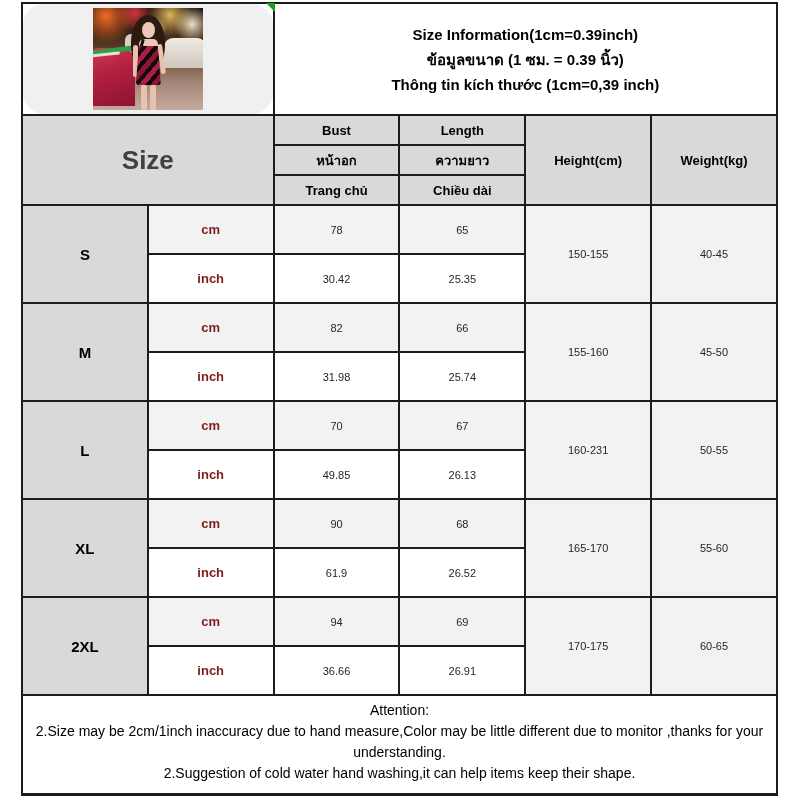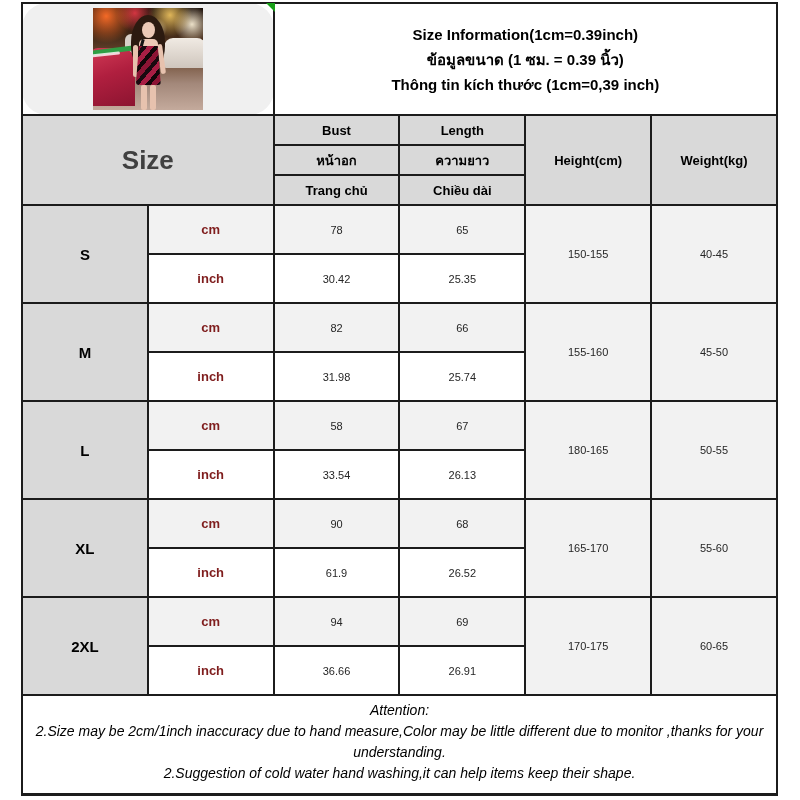--- a/index.html
+++ b/index.html
@@ -21,21 +21,21 @@
   tr.r-foot td{border-bottom-width:3px;}
 
   .c-gray{background:#d9d9d9;}
   .c-light{background:#f2f2f2;}
   .c-white{background:#ffffff;}
   .c-img{background:#f0f0f0;}
 
   .h-title td{height:110px;border-radius:25px;}
   .h-head td{height:28px;}
   .h-data td{height:47px;}
-  .h-foot td{height:97px;vertical-align:top;font-style:italic;}
+  .h-foot td{height:97px;vertical-align:top;}
 
   .title-cell div{font-size:15px;font-weight:bold;line-height:25px;color:#000;}
   .fs-size{font-size:26px;font-weight:bold;color:#404040;}
   .fs-head{font-size:13px;font-weight:bold;color:#000;}
   .fs-letter{font-size:15px;font-weight:bold;color:#000;}
   .fs-unit{font-size:13px;font-weight:bold;color:#7f1d1d;}
   .fs-val{font-size:11px;font-weight:normal;color:#262626;}
 
   .foot-wrap{padding-top:4px;}
   .foot-line{font-size:14px;line-height:21px;color:#000;}
@@ -170,28 +170,28 @@
     </tr>
     <tr class="h-data">
       <td class="c-white fs-unit">inch</td>
       <td class="c-white fs-val">31.98</td>
       <td class="c-white fs-val">25.74</td>
     </tr>
 
     <tr class="h-data">
       <td class="c-gray fs-letter" rowspan="2">L</td>
       <td class="c-light fs-unit">cm</td>
-      <td class="c-light fs-val">58</td>
+      <td class="c-light fs-val">70</td>
       <td class="c-light fs-val">67</td>
-      <td class="c-light fs-val" rowspan="2">180-165</td>
+      <td class="c-light fs-val" rowspan="2">160-231</td>
       <td class="c-light fs-val" rowspan="2">50-55</td>
     </tr>
     <tr class="h-data">
       <td class="c-white fs-unit">inch</td>
-      <td class="c-white fs-val">33.54</td>
+      <td class="c-white fs-val">49.85</td>
       <td class="c-white fs-val">26.13</td>
     </tr>
 
     <tr class="h-data">
       <td class="c-gray fs-letter" rowspan="2">XL</td>
       <td class="c-light fs-unit">cm</td>
       <td class="c-light fs-val">90</td>
       <td class="c-light fs-val">68</td>
       <td class="c-light fs-val" rowspan="2">165-170</td>
       <td class="c-light fs-val" rowspan="2">55-60</td>

